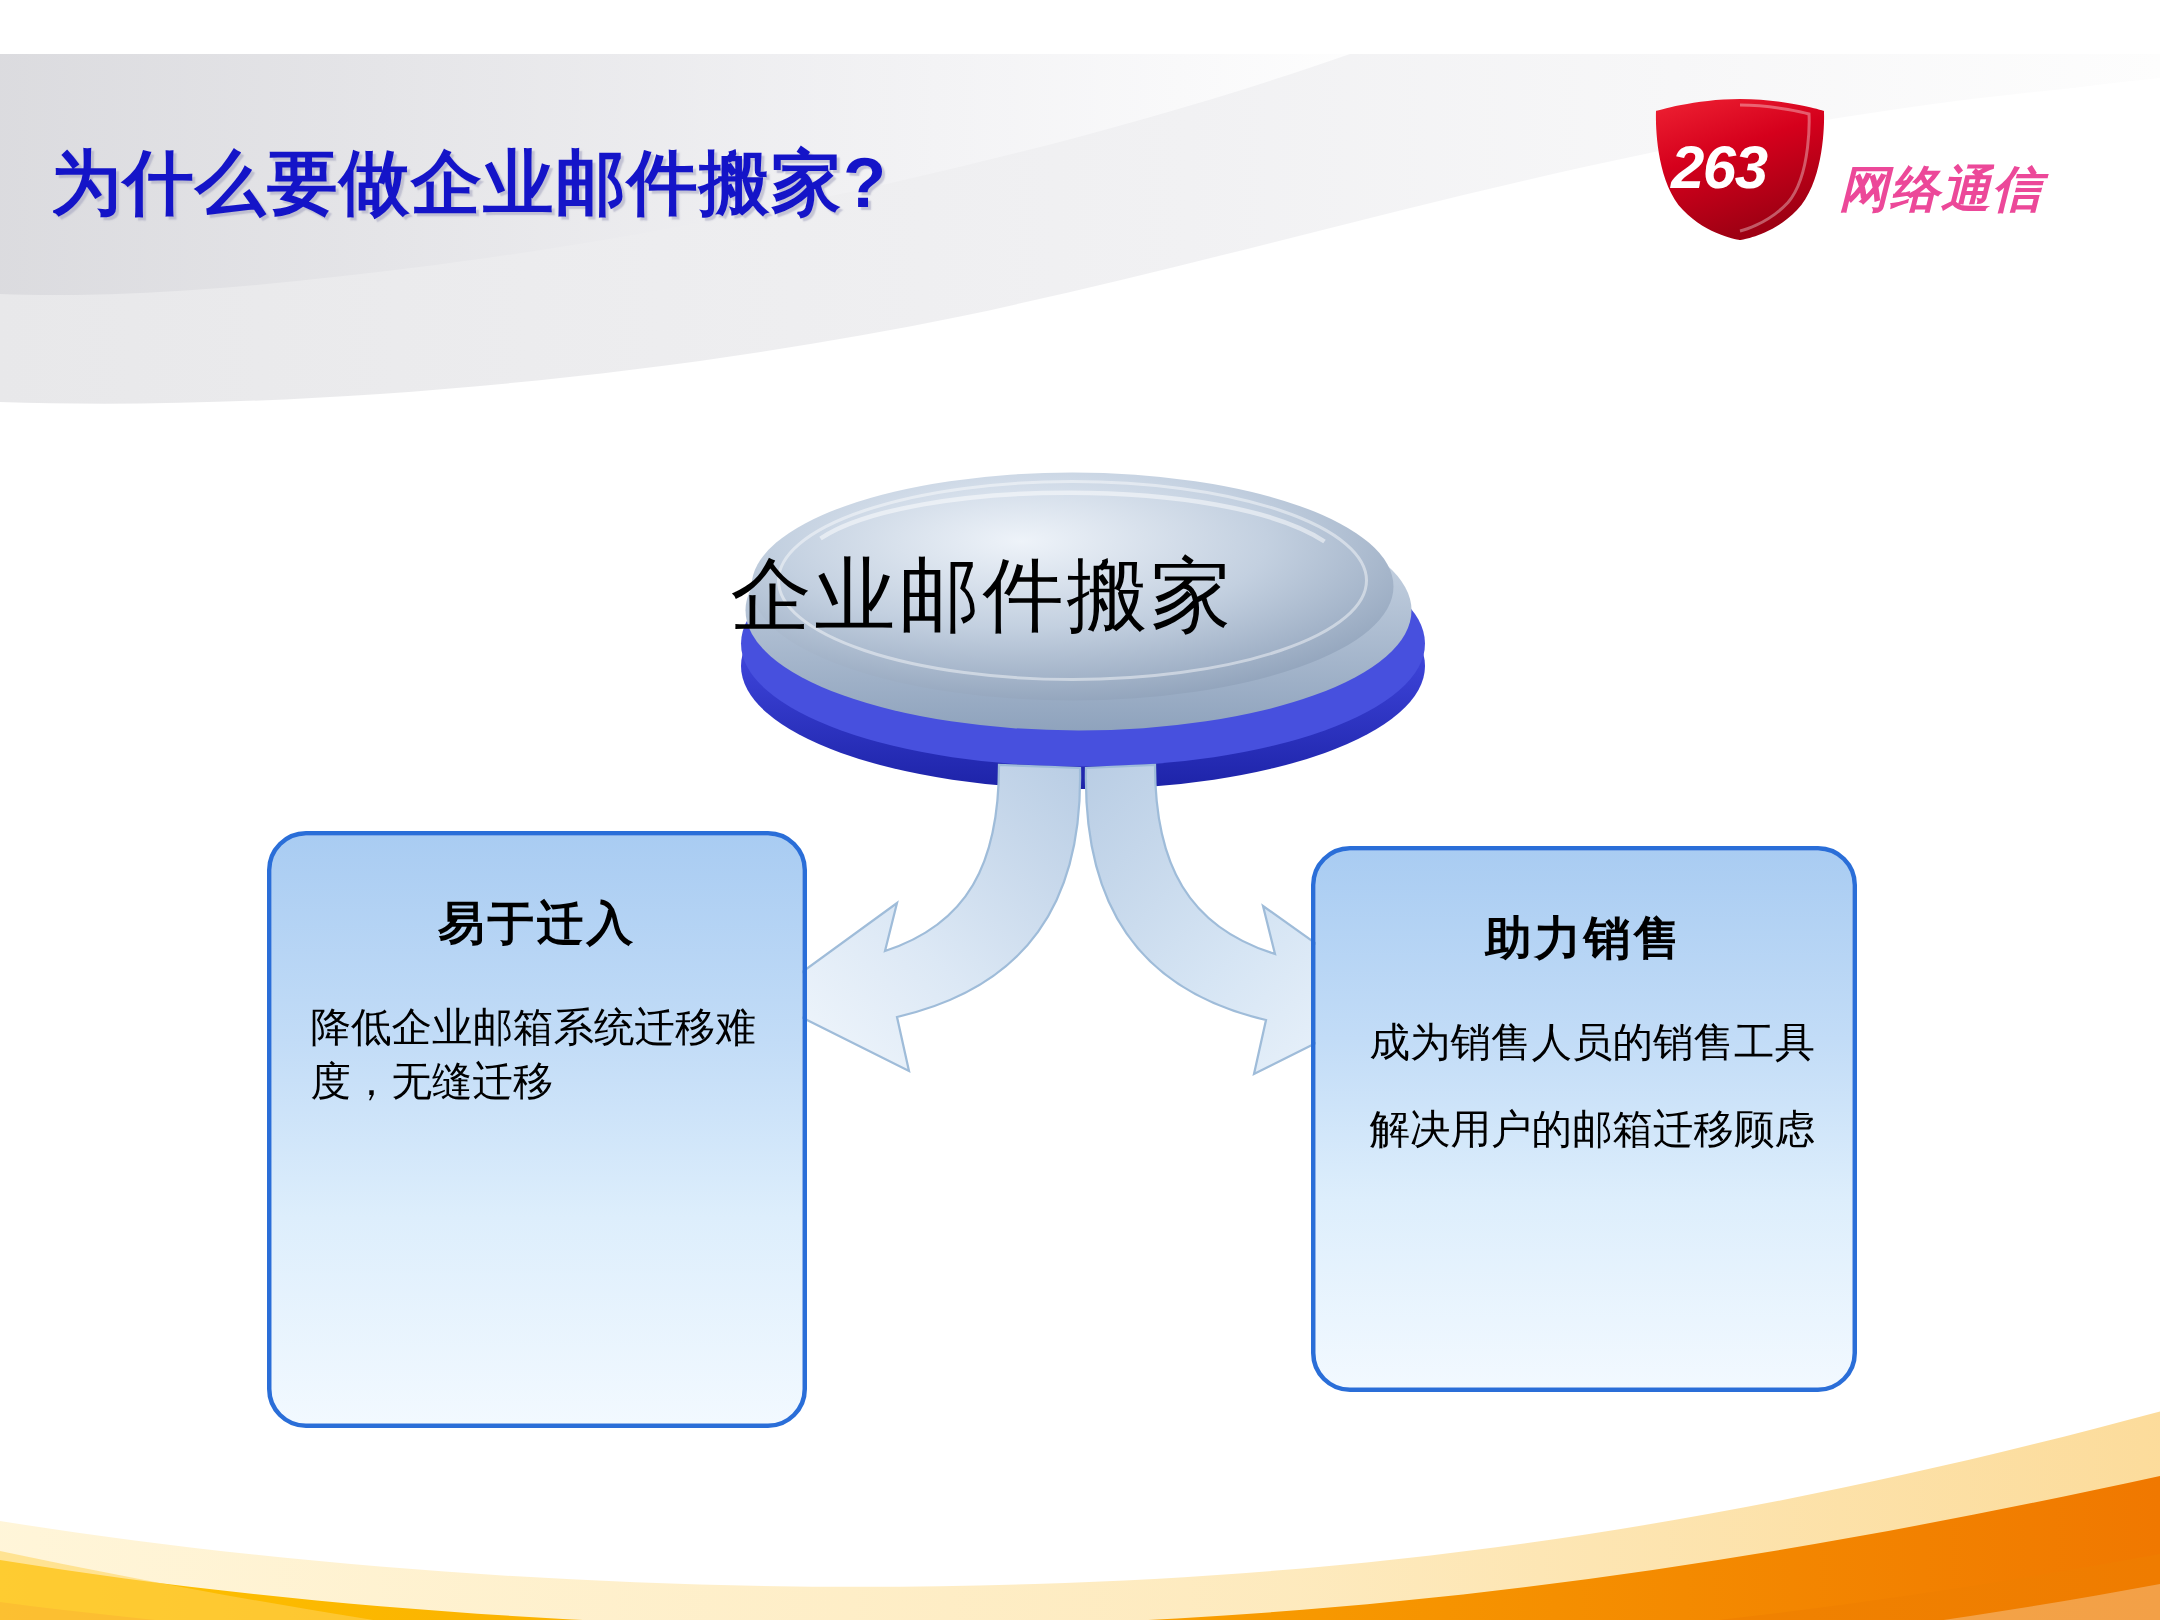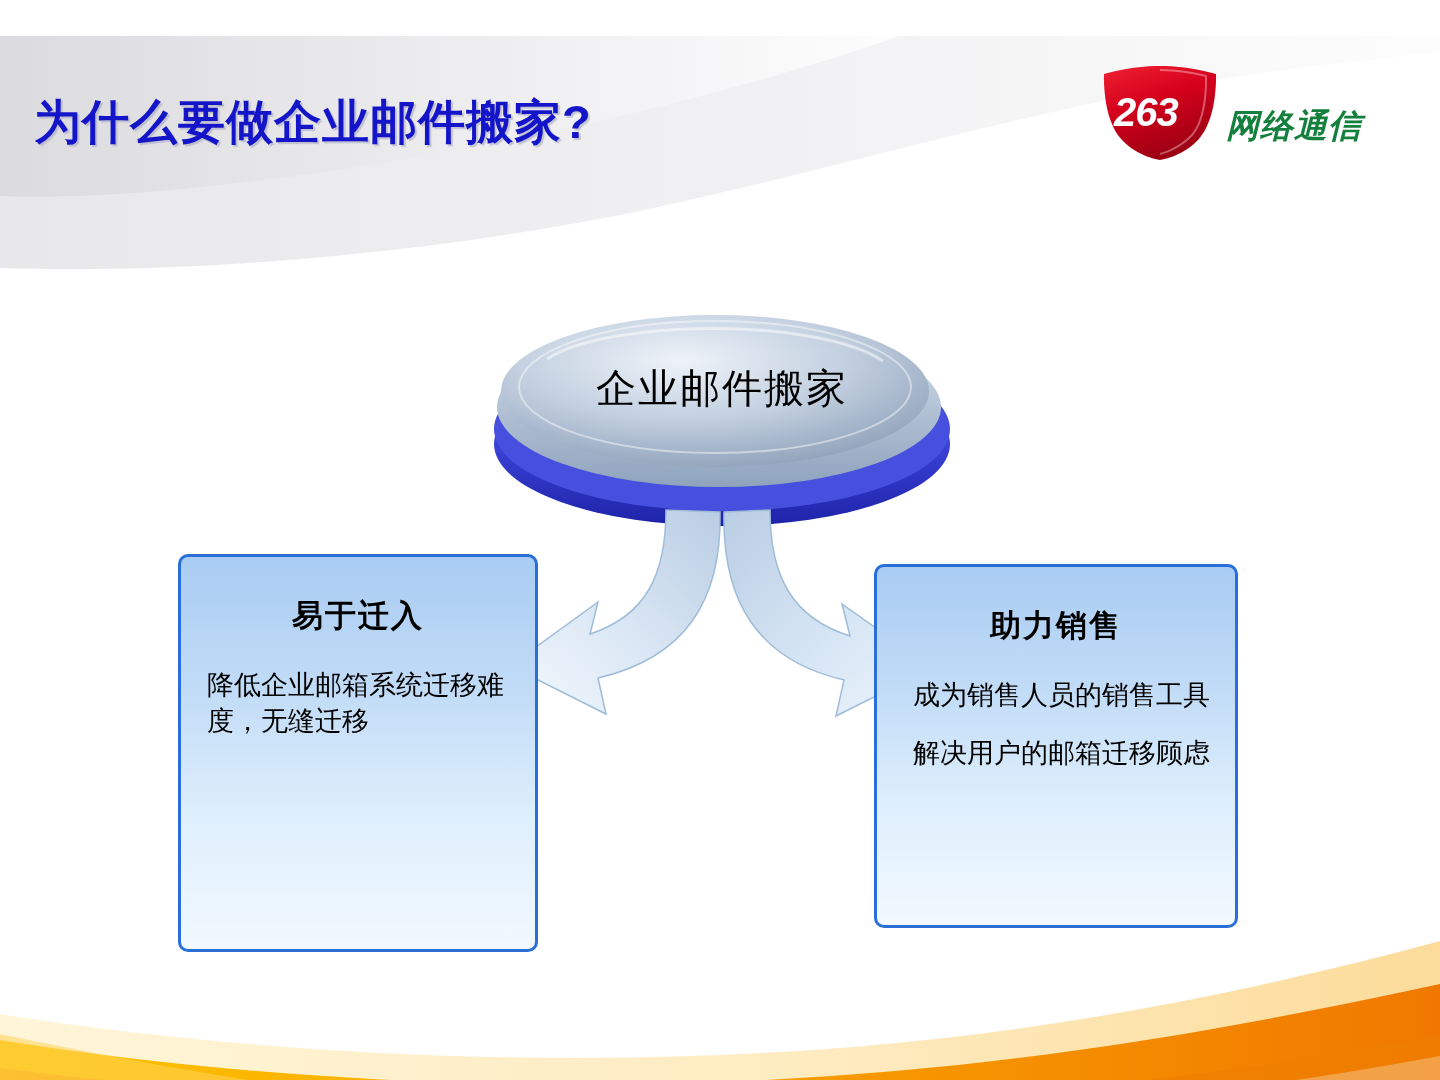--- a/index.html
+++ b/index.html
@@ -63,47 +63,47 @@
     color: #ffffff;
     letter-spacing: -1px;
   }
   .logo-cn {
     position: absolute;
     left: 128px;
     top: 40px;
     font-size: 33px;
     font-weight: bold;
     font-style: italic;
-    color: #15803d;
+    color: #ec4899;
     letter-spacing: 1px;
   }
   
   .hub {
     position: absolute;
     left: 487px;
     top: 243px;
     width: 470px;
     height: 250px;
   }
   .hub-label {
     position: absolute;
     left: 0;
     top: 82px;
     width: 470px;
-    text-align: center;
-    font-size: 40px;
+    text-align: left;
+    font-size: 54px;
     font-weight: normal;
     color: #000000;
     letter-spacing: 2px;
   }
   
   .box {
     position: absolute;
     border: 3px solid #2a6ed8;
-    border-radius: 10px;
+    border-radius: 26px;
     background: linear-gradient(to bottom, #a9ccf2 0%, #c2dcf7 35%, #ddeefc 65%, #f2f9ff 100%);
     box-sizing: border-box;
   }
   .box-left {
     left: 178px;
     top: 518px;
     width: 360px;
     height: 398px;
   }
   .box-right {

